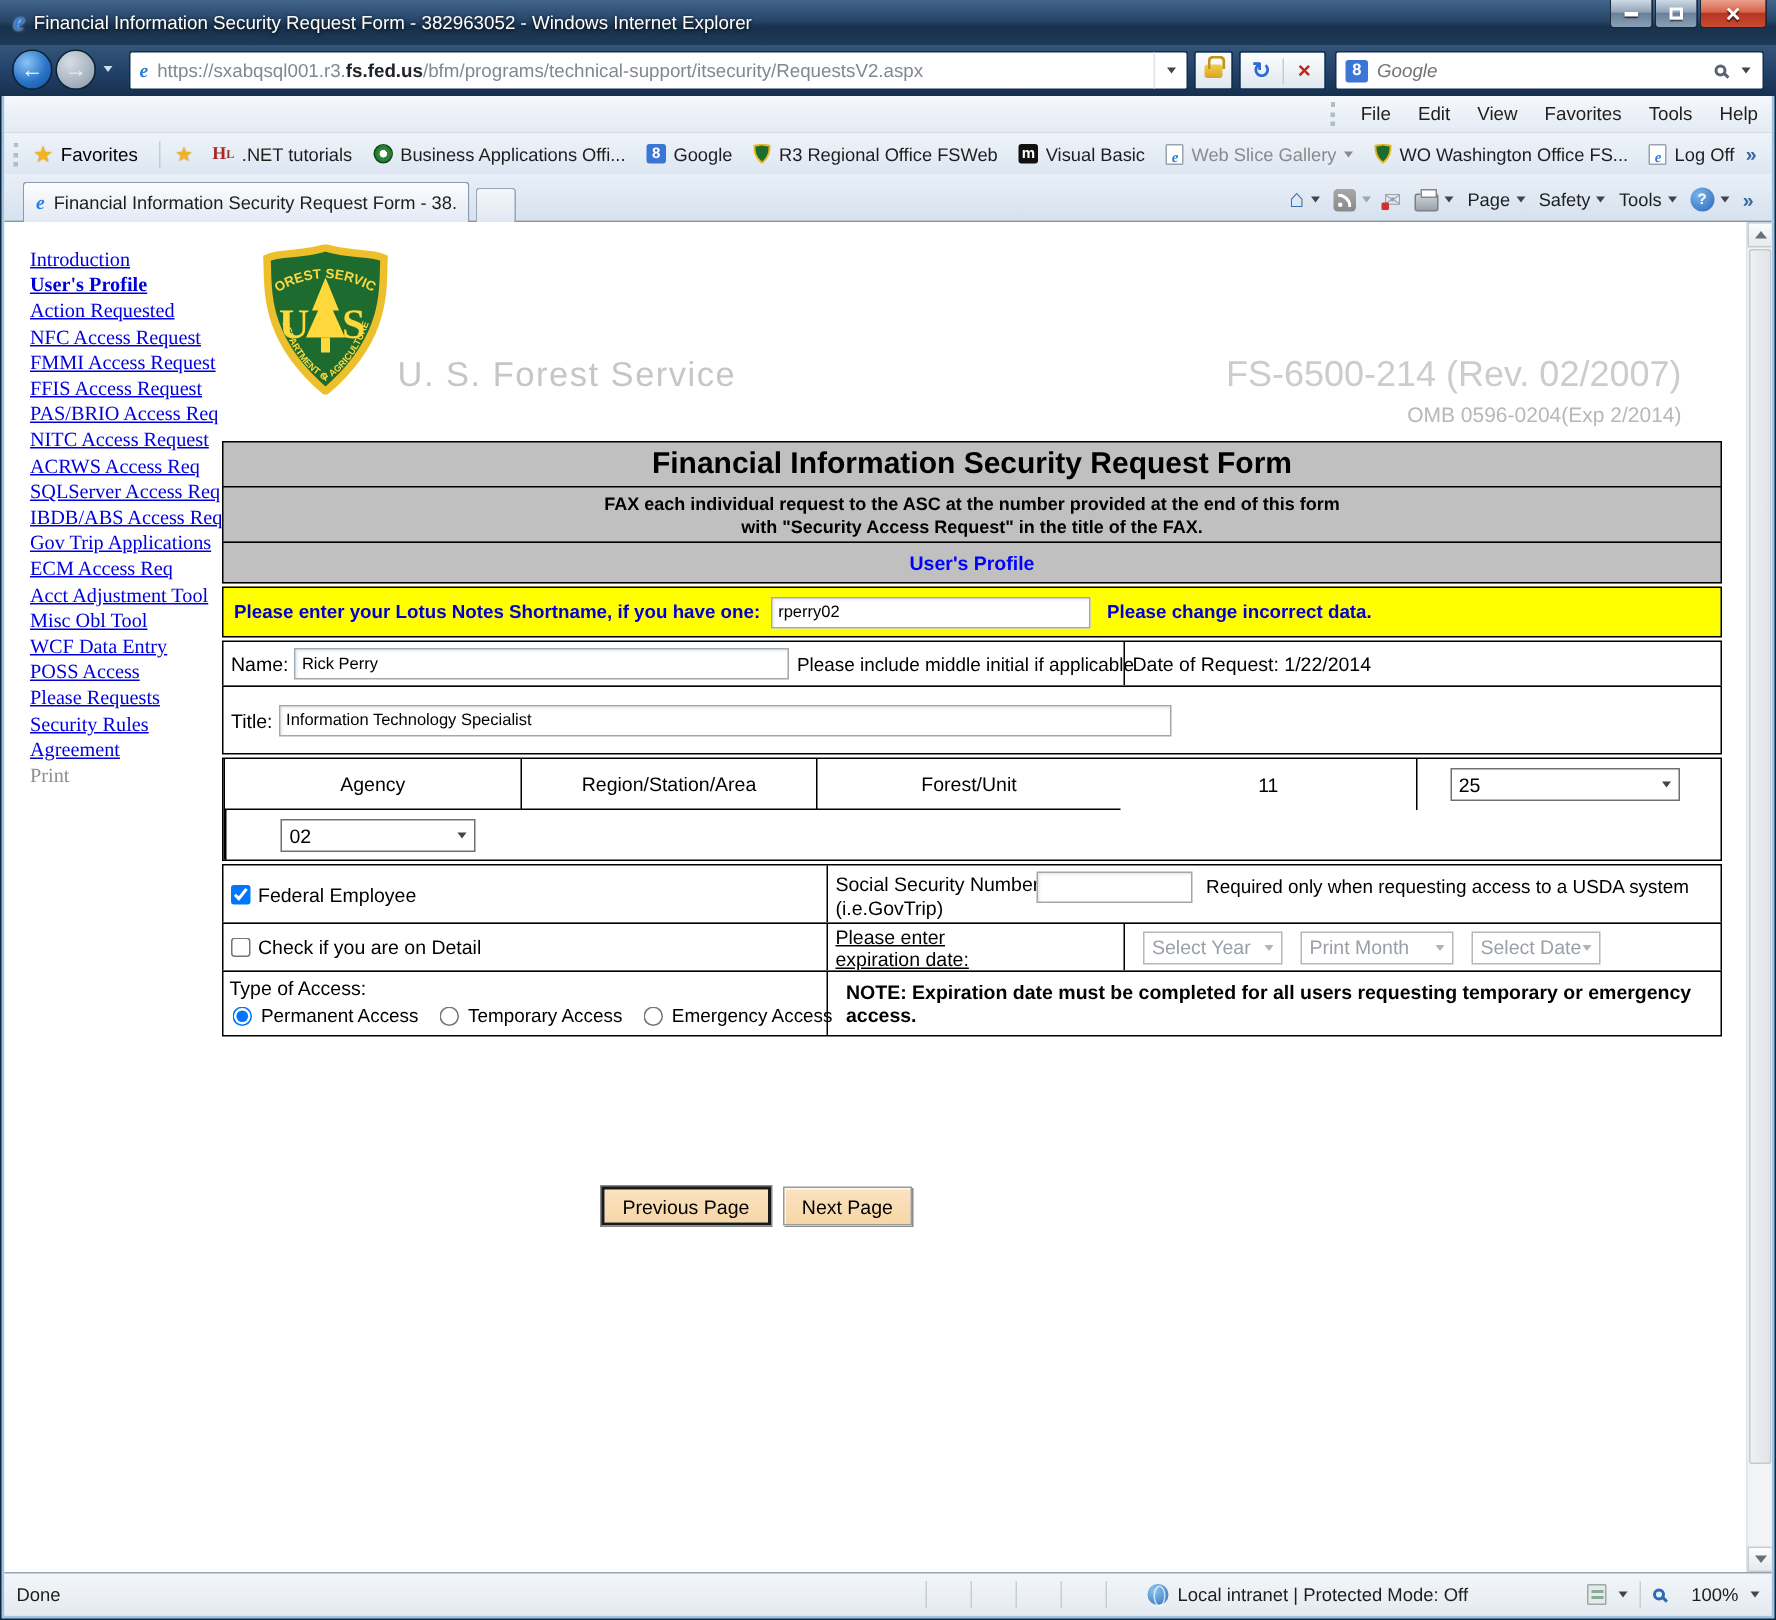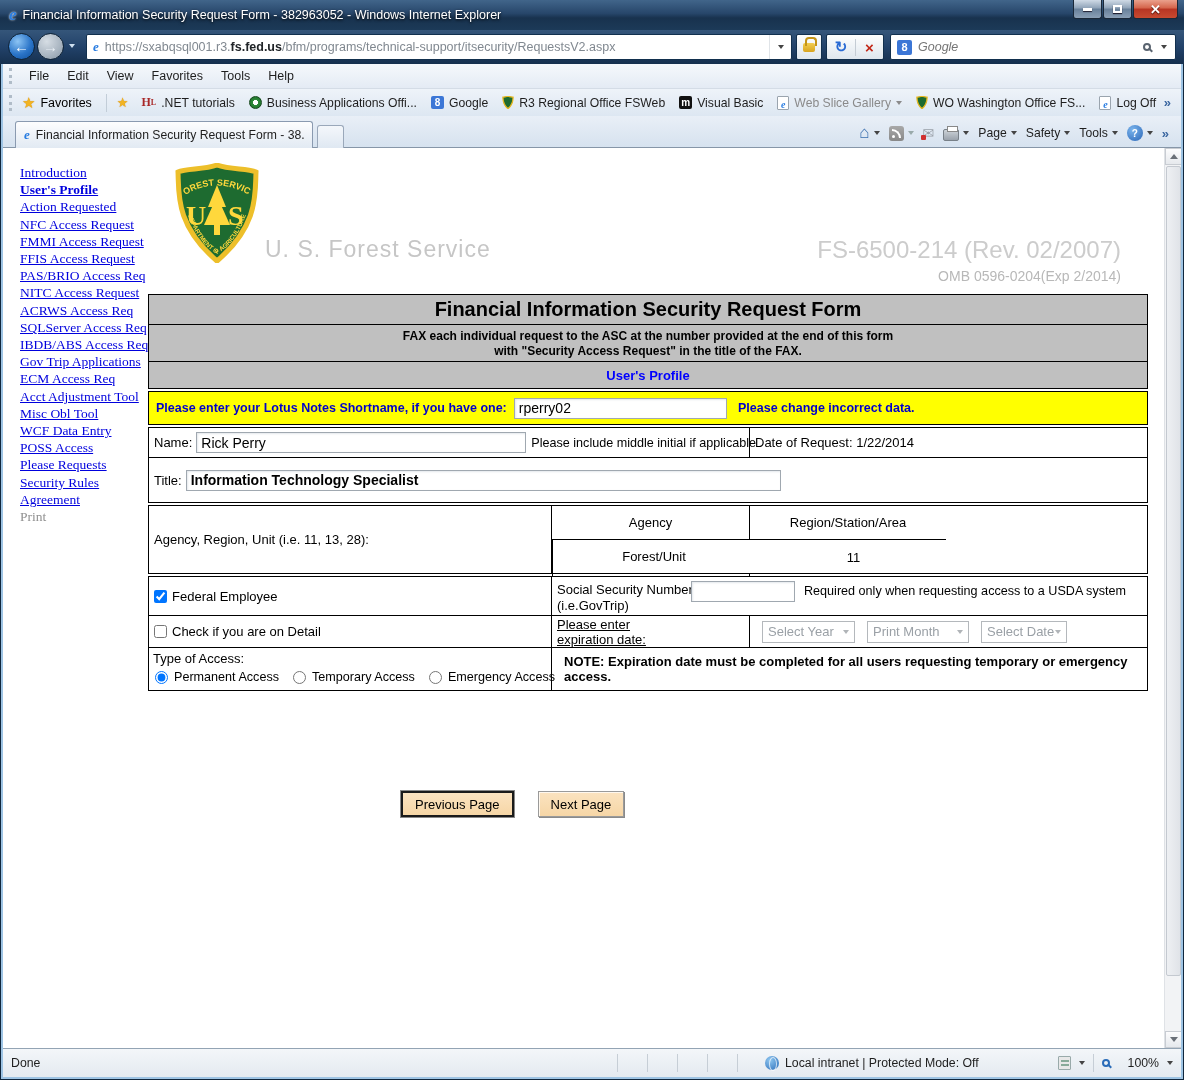--- a/index.html
+++ b/index.html
@@ -58,21 +58,21 @@
   .g-icon { width:15px; height:15px; background:#3b76d6; color:#fff; border-radius:2px; font-size:11px; font-weight:bold;
             display:flex; align-items:center; justify-content:center; margin:0 6px; }
   .search-input { flex:1; border:none; outline:none; font-style:italic; color:#888; font-size:12.5px; font-family:"Liberation Sans",sans-serif; background:transparent; }
   .mag { position:relative; width:8px; height:8px; border:2px solid #5a6470; border-radius:50%; margin-right:10px; }
   .mag::after { content:''; position:absolute; width:5px; height:2px; background:#5a6470; transform:rotate(45deg); right:-4px; bottom:-2px; }
 
   
   .mid { position:absolute; left:3px; right:3px; top:64px; bottom:3px; background:#fff; }
 
   .menubar { position:absolute; top:0; left:0; right:0; height:25px;
-             background:linear-gradient(180deg,#f5f8fc,#e4ebf4); display:flex; align-items:center; border-bottom:1px solid #d4dce6; }
+             background:linear-gradient(180deg,#f5f8fc,#e4ebf4); display:flex; align-items:center; border-bottom:1px solid #d4dce6;justify-content:flex-end; }
   .grip { width:3px; height:16px; border-left:3px dotted #b0bcc8; margin:0 8px 0 6px; }
   .menu-item { padding:2px 9px; font-size:12.5px; color:#1e1e1e; }
   .favbar { position:absolute; top:25px; left:0; right:0; height:27px;
             background:linear-gradient(180deg,#eef3f9,#dde7f2); display:flex; align-items:center; }
   .star { color:#f2b422; font-size:15px; text-shadow:0 0 1px #c07d10; }
   .fav-btn { display:flex; align-items:center; gap:5px; font-size:12.5px; padding:0 10px 0 2px; }
   .vsep { width:1px; height:18px; background:#c2cdd8; margin:0 4px; }
   .fav-item { display:flex; align-items:center; gap:5px; font-size:12.2px; color:#1e1e1e; padding:0 7px; white-space:nowrap; }
   .fav-item.muted { color:#8a8a8a; }
   .mini-icon { display:inline-flex; align-items:center; justify-content:center; }
@@ -128,21 +128,21 @@
   .omb-no { position:absolute; right:60px; top:120px; font-size:14px; color:#b8b8b8; }
 
   .formtbl { position:absolute; left:145px; top:146px; width:1000px; font-size:13px; color:#000; }
   .gray { background:#c0c0c0; border:1px solid #000; }
   .r-title { height:31px; display:flex; align-items:center; justify-content:center; font-size:20px; font-weight:bold; }
   .r-fax { height:38px; margin-top:-1px; text-align:center; font-size:12px; font-weight:bold; padding-top:4px; line-height:15px; }
   .r-sect { height:28px; margin-top:-1px; display:flex; align-items:center; justify-content:center; color:#0000ff; font-weight:bold; font-size:13px; }
   .r-yellow { margin-top:2px; height:34px; background:#ffff00; border:1px solid #000; display:flex; align-items:center; }
   .r-yellow .lbl { color:#0000cc; font-weight:bold; font-size:12.5px; margin-left:7px; }
   .r-yellow .note { color:#0000cc; font-weight:bold; font-size:12.5px; position:absolute; left:589px; }
-  input.txt { height:21px; border:1px solid #a0a8b0; box-shadow:inset 1px 1px 2px #e4e8ec; font-size:14px; font-family:"Liberation Sans",sans-serif; padding:0 4px; color:#000; }
+  input.txt { height:21px; border:1px solid #a0a8b0; box-shadow:inset 1px 1px 2px #e4e8ec; font-size:11px; font-family:"Liberation Sans",sans-serif; padding:0 4px; color:#000; }
   .row { display:flex; border:1px solid #000; margin-top:-1px; position:relative; align-items:center; background:#fff; }
   .row.gap { margin-top:2px; }
   .cell-r { border-left:1px solid #000; align-self:stretch; display:flex; align-items:center; }
   .r-name { height:31px; }
   .r-email { height:34px; }
   .r-jt { height:46px; }
   .hint { font-size:12.6px; white-space:nowrap; }
   .r-agency { height:69px; }
   .agency-left { width:402px; padding-left:5px; }
   .agency-grid { border-left:1px solid #000; align-self:stretch; flex:1; display:flex; flex-wrap:wrap; }
@@ -164,21 +164,21 @@
   .fedright input.txt { position:absolute; left:139px; top:4px; width:104px; }
   .fedright .hint { position:absolute; left:252px; top:7px; }
   .detmid { width:198px; border-left:1px solid #000; align-self:stretch; font-size:13px; line-height:15px; display:flex; flex-direction:column; justify-content:center; padding-left:5px;text-decoration:underline; }
   .detright { flex:1; border-left:1px solid #000; align-self:stretch; display:flex; align-items:center; gap:12px; padding-left:12px; }
   .accleft { width:402px; position:relative; }
   .accleft .toa { position:absolute; left:4px; top:3px; }
   .accleft .opts { position:absolute; left:6px; top:22px; display:flex; align-items:center; gap:4px; font-size:12.6px; white-space:nowrap; }
   .opts input { margin:0 2px 0 10px; }
   .opts input:first-child { margin-left:0; }
   .accright { flex:1; border-left:1px solid #000; align-self:stretch; display:flex; align-items:center; padding-left:12px; font-weight:bold; }
-  .btnrow { position:absolute; left:398px; top:643px; display:flex; gap:24px; }
+  .btnrow { position:absolute; left:398px; top:643px; display:flex; gap:8px; }
   .btn { height:26px; background:linear-gradient(#fbe3c0,#f6d6a6); font-size:13px; font-family:"Liberation Sans",sans-serif; padding:0 12px; }
   .btn.focus { border:2px solid #1a1a1a; box-shadow:0 0 0 1px #888; }
   .btn.plain { border:1px solid #9a9a9a; box-shadow:1px 1px 0 #8a8a8a, inset 1px 1px 0 #fff8ee; }
 
   
   .statusbar { position:absolute; bottom:0; left:0; right:0; height:29px; background:linear-gradient(#f3f6f9,#e4eaf0);
                border-top:1px solid #93a4b4; display:flex; align-items:center; font-size:12.3px; color:#1e1e1e; }
   .sb-done { margin-left:8px; flex:0 0 auto; }
   .sb-seps { position:absolute; left:614px; display:flex; gap:29px; }
   .sb-sep { width:1px; height:18px; background:#c6ced6; }
@@ -403,25 +403,24 @@
           <input class="txt" style="width: 330px; margin-left: 4px;" value="Rick Perry">
           <span class="hint" style="margin-left:5px">Please include middle initial if applicable</span>
           <span class="cell-r" style="position:absolute;left:600px;right:0;top:0;bottom:0;padding-left:5px">
             <span>Date of Request:</span>&nbsp;<span>1/22/2014</span>
           </span>
         </div>
 
 
         <div class="row r-jt">
           <span style="margin-left:5px">Title:</span>
-          <input class="txt" style="width: 595px; margin-left: 4px; font-weight: bold;" value="Information Technology Specialist">
+          <input class="txt" style="width: 595px; margin-left: 4px;" value="Information Technology Specialist">
         </div>
 
         <div class="row gap r-agency">
-          <div class="agency-left">Agency, Region, Unit (i.e. 11, 13, 28):</div>
           <div class="agency-grid">
             <div class="ag-h w1">Agency</div>
             <div class="ag-h w2 bl">Region/Station/Area</div>
             <div class="ag-h w3 bl">Forest/Unit</div>
             <div class="ag-v w1">11</div>
             <div class="ag-v w2 bl">
               <div class="sel" style="width:153px">
                   <span>25</span>
                   <span class="caret sm"></span>
                 </div>

